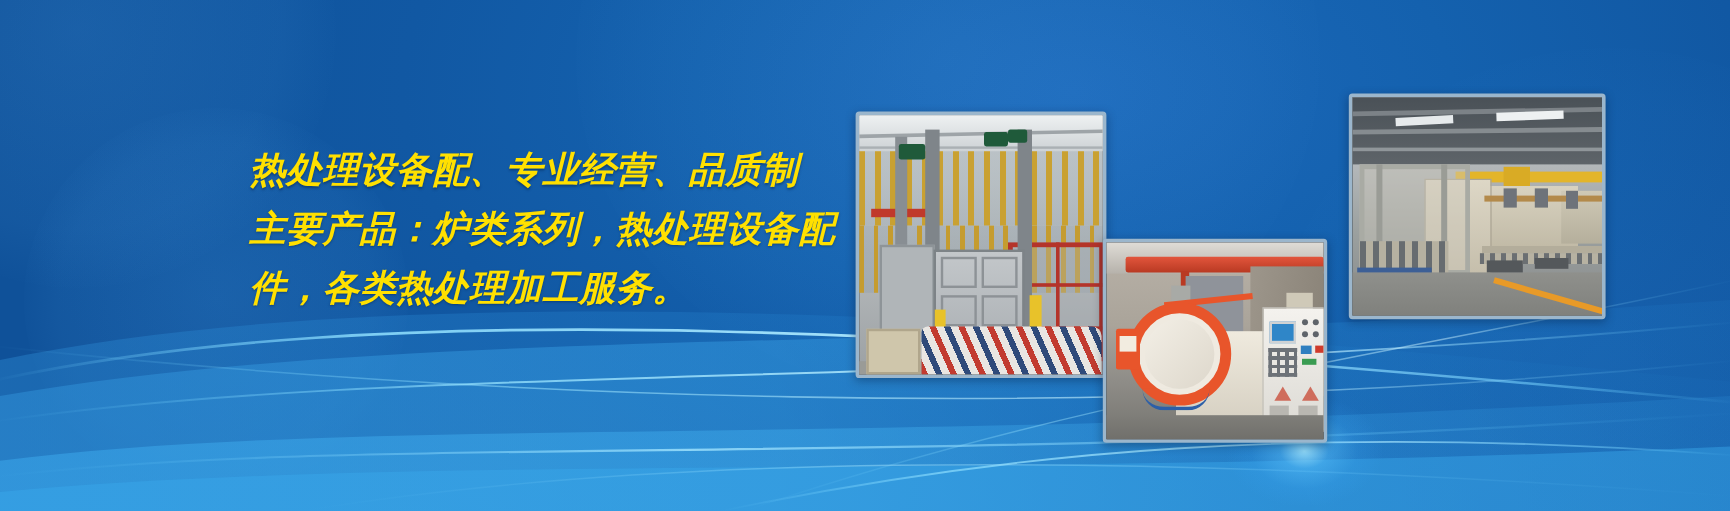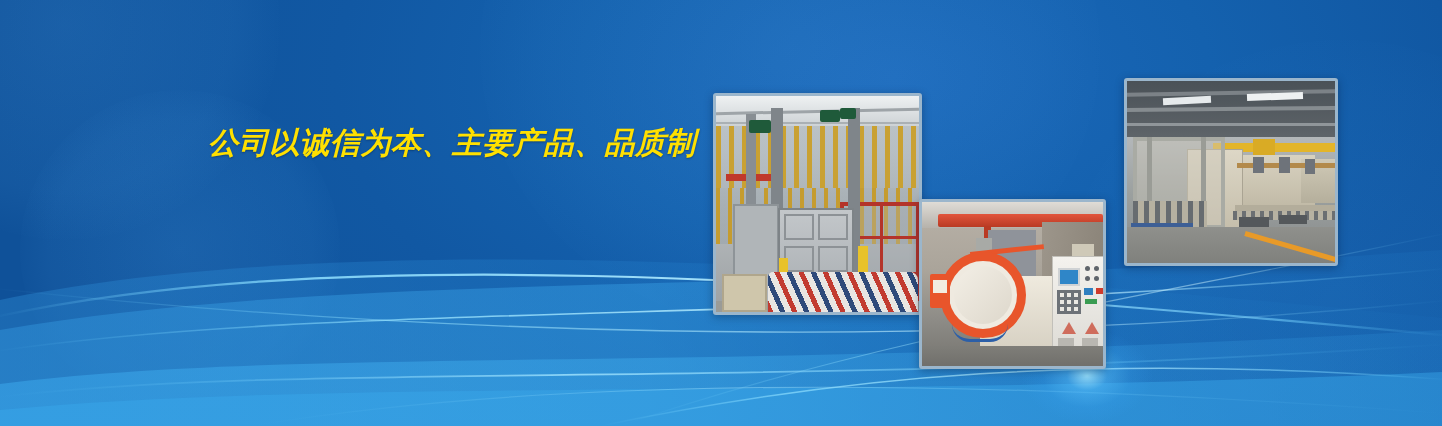--- a/index.html
+++ b/index.html
@@ -246,21 +246,23 @@
       <path d="M-10,288 C380,330 900,356 1452,300" fill="none" stroke="url(#line2)" stroke-width="1.3" opacity=".7"></path>
       <path d="M600,426 C840,376 1090,352 1452,380" fill="none" stroke="url(#line1)" stroke-width="1.5" opacity=".8"></path>
       <path d="M250,426 C520,382 900,372 1452,414" fill="none" stroke="url(#line3)" stroke-width="1.2" opacity=".6"></path>
       <path d="M1452,232 C1180,292 900,330 620,426" fill="none" stroke="url(#line2)" stroke-width="1.2" opacity=".55"></path>
     </svg>
   </div>
 
   <div class="glow-burst"></div>
 
   <div class="copy">
-    <span class="line">公司以诚信为本、主要产品、品质制</span>
+    <span class="line">热处理设备配、专业经营、品质制</span>
+    <span class="line">主要产品：炉类系列，热处理设备配</span>
+    <span class="line">件，各类热处理加工服务。</span>
   </div>
 
   <div class="photo" id="photo-1">
     <div class="canvas">
       <div id="p1-bg"></div>
       <div id="p1-roof"></div>
       <div id="p1-roofbeam1"></div>
       <div id="p1-roofbeam2"></div>
       <div id="p1-rack"></div>
       <div id="p1-rack2"></div>

